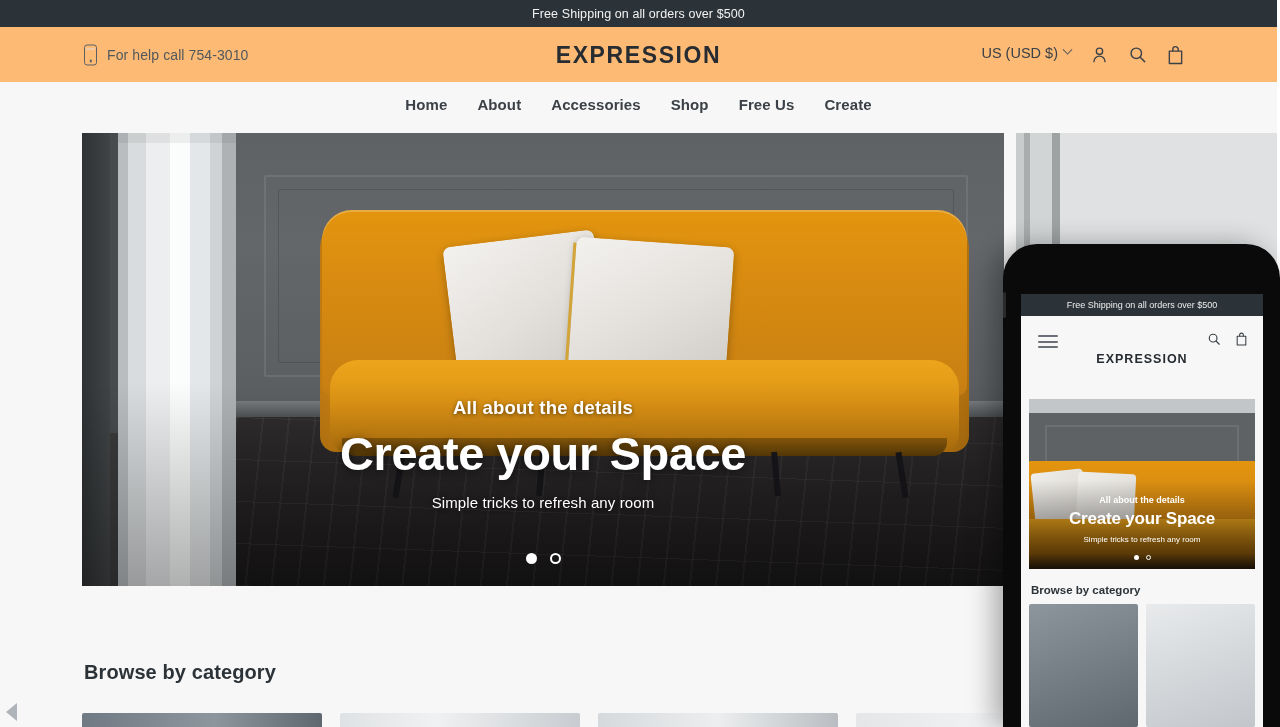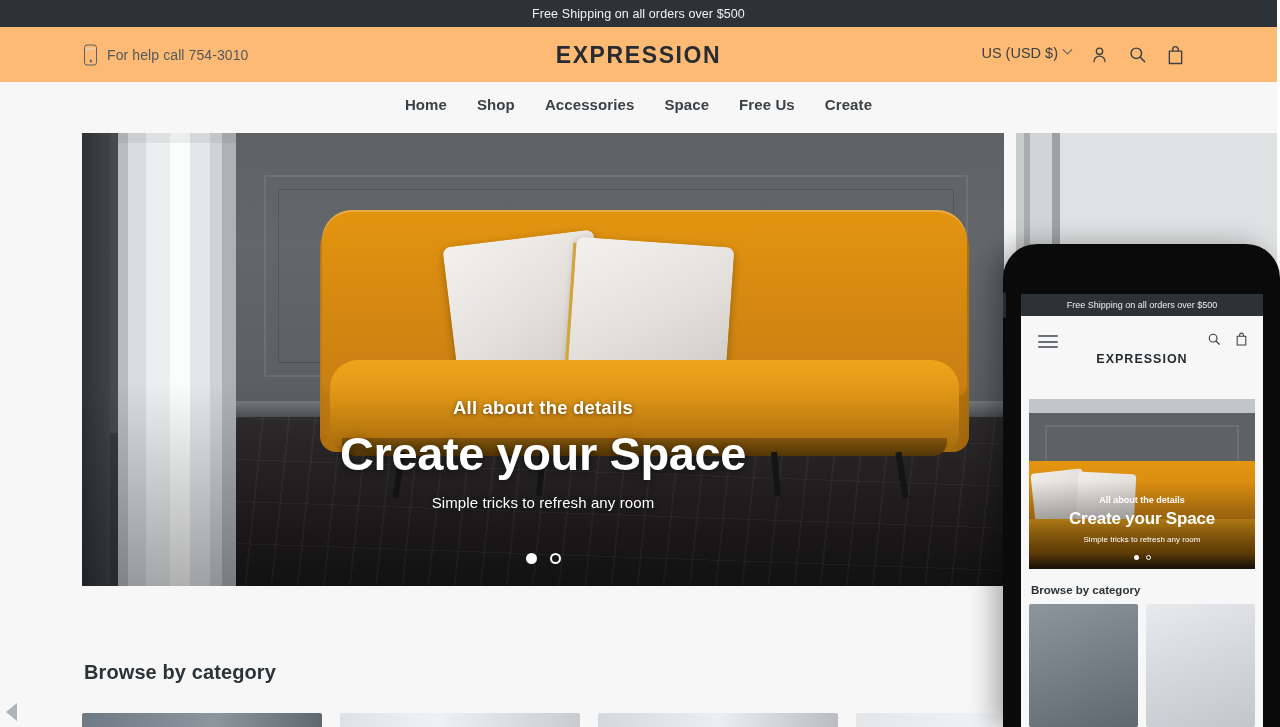--- a/index.html
+++ b/index.html
@@ -479,23 +479,23 @@
 
         <svg class="ico" width="19" height="20" viewBox="0 0 24 26" fill="none" stroke="#3b4146" stroke-width="1.8" stroke-linejoin="round">
           <path d="M4 8h16v16H4z"></path>
           <path d="M8.5 8V5.6a3.5 3.5 0 0 1 7 0V8"></path>
         </svg>
       </div>
     </div>
 
     <nav class="main-nav">
       <span class="nav-link">Home</span>
+      <span class="nav-link">About</span>
+      <span class="nav-link">Accessories</span>
       <span class="nav-link">Shop</span>
-      <span class="nav-link">Accessories</span>
-      <span class="nav-link">Space</span>
       <span class="nav-link">Free Us</span>
       <span class="nav-link">Create</span>
     </nav>
 
     <div class="hero-wrap">
 
       <div class="hero-peek"></div>
 
       <div class="hero-slide">
         <div class="room-bg">

